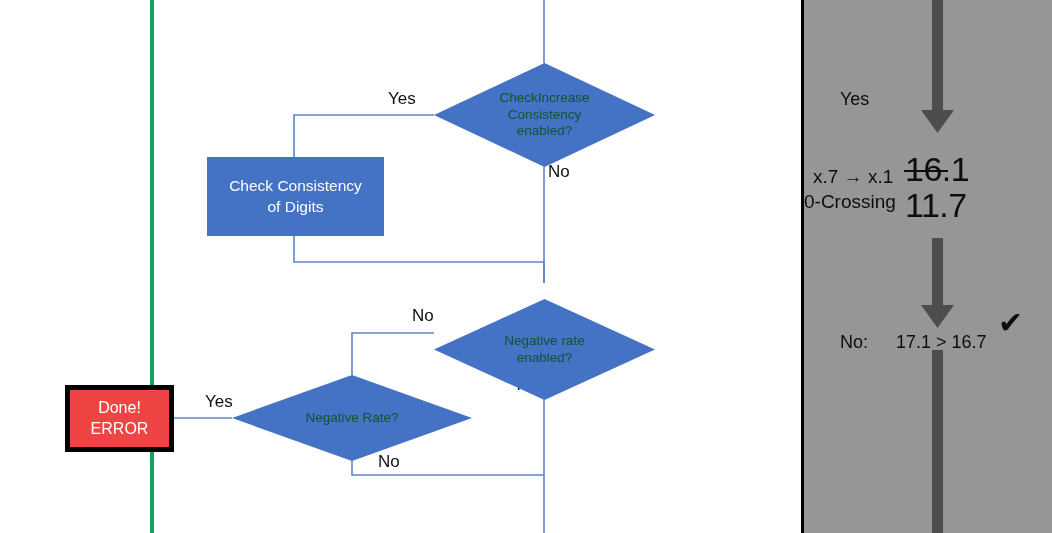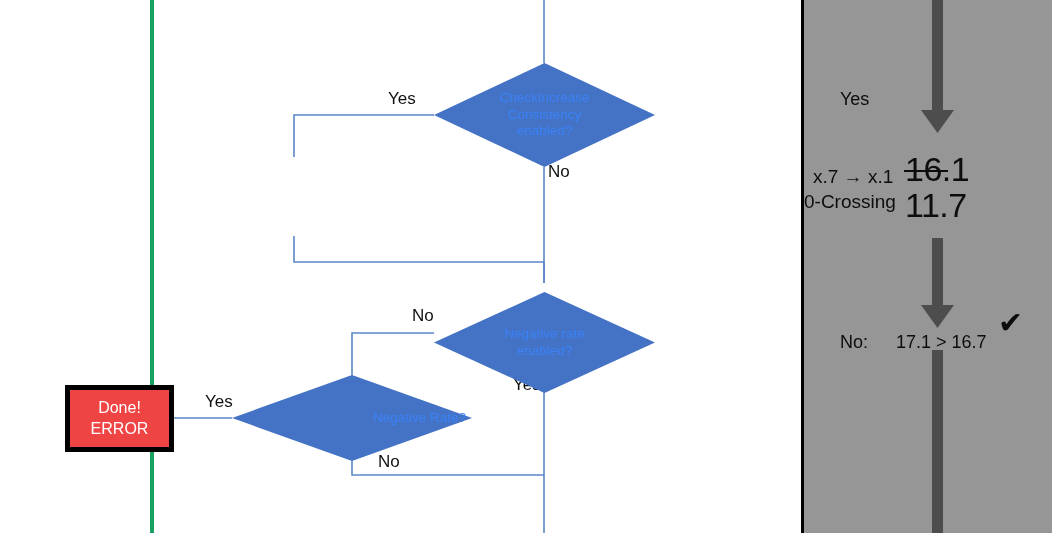--- a/index.html
+++ b/index.html
@@ -6,21 +6,21 @@
   body{width:1052px;height:533px;font-family:"Liberation Sans",sans-serif;}
   #stage{position:relative;width:1052px;height:533px;overflow:hidden;background:#fff;}
 
   
   #lines{position:absolute;left:0;top:0;width:1052px;height:533px;}
 
   
   .green-line{position:absolute;background:#17A05E;}
 
   
-  .diamond{position:absolute;display:flex;align-items:center;justify-content:center;text-align:center;color:#3b82f6;}
+  .diamond{position:absolute;display:flex;align-items:center;justify-content:center;text-align:center;color:#14532d;}
   .diamond .dlabel{position:relative;z-index:2;line-height:1.24;font-size:13.5px;padding:0 6px;}
   .diamond .dshape{position:absolute;left:0;top:0;width:100%;height:100%;background:#4472C4;
       clip-path:polygon(50% 0%,100% 50%,50% 100%,0% 50%);z-index:1;}
 
   .procbox{position:absolute;background:#4472C4;color:#fff;display:flex;align-items:center;
       justify-content:center;text-align:center;font-size:15.5px;line-height:1.3;}
 
   .terminal{position:absolute;background:#ef4444;color:#fff;border:5px solid #000000;
       display:flex;flex-direction:column;align-items:center;justify-content:center;
       text-align:center;font-size:16px;line-height:1.28;box-sizing:border-box;}
@@ -74,30 +74,36 @@
 
   <div class="diamond" style="left:434px;top:63px;width:221px;height:104px;">
     <div class="dshape"></div>
     <div class="dlabel">
       <div>CheckIncrease</div>
       <div>Consistency</div>
       <div>enabled?</div>
     </div>
   </div>
 
+  <div class="procbox" style="left:207px;top:157px;width:177px;height:79px;">
+    <div>
+      <div>Check Consistency</div>
+      <div>of Digits</div>
+    </div>
+  </div>
 
-  <div class="diamond" style="left:434px;top:292px;width:221px;height:101px;">
+  <div class="diamond" style="left:434px;top:299px;width:221px;height:101px;">
     <div class="dshape"></div>
     <div class="dlabel">
       <div>Negative rate</div>
       <div>enabled?</div>
     </div>
   </div>
 
-  <div class="diamond" style="left:232px;top:375px;width:240px;height:86px;justify-content:flex-end;">
+  <div class="diamond" style="left:232px;top:375px;width:240px;height:86px;">
     <div class="dshape"></div>
     <div class="dlabel">
       <div>Negative Rate?</div>
     </div>
   </div>
 
   <div class="terminal" style="left:65px;top:385px;width:109px;height:67px;">
     <div>Done!</div>
     <div>ERROR</div>
   </div>

